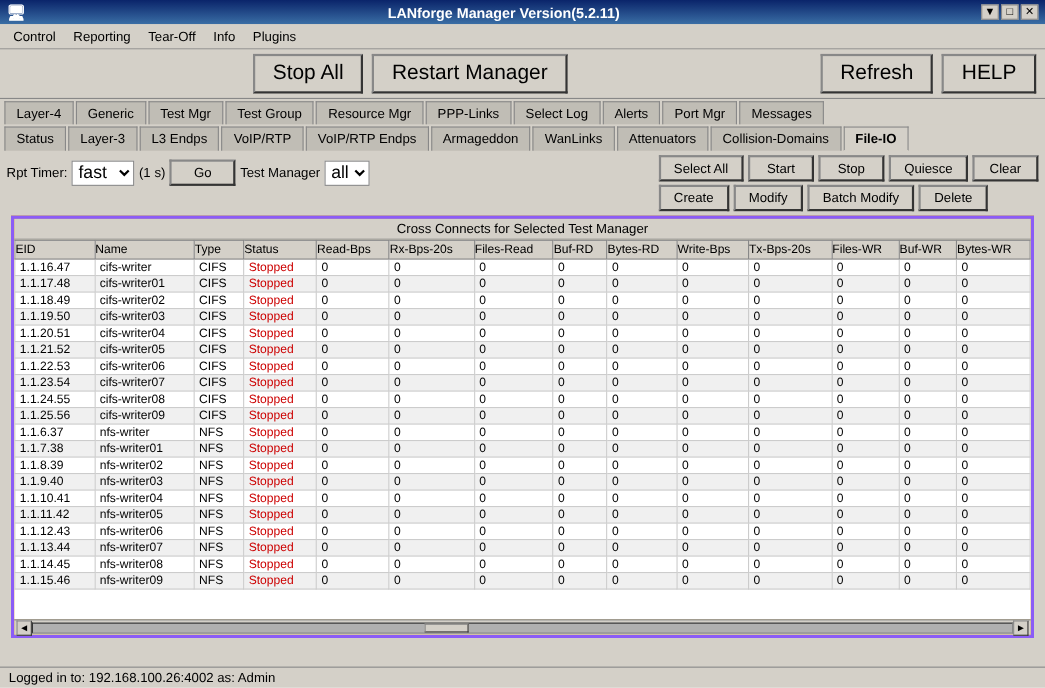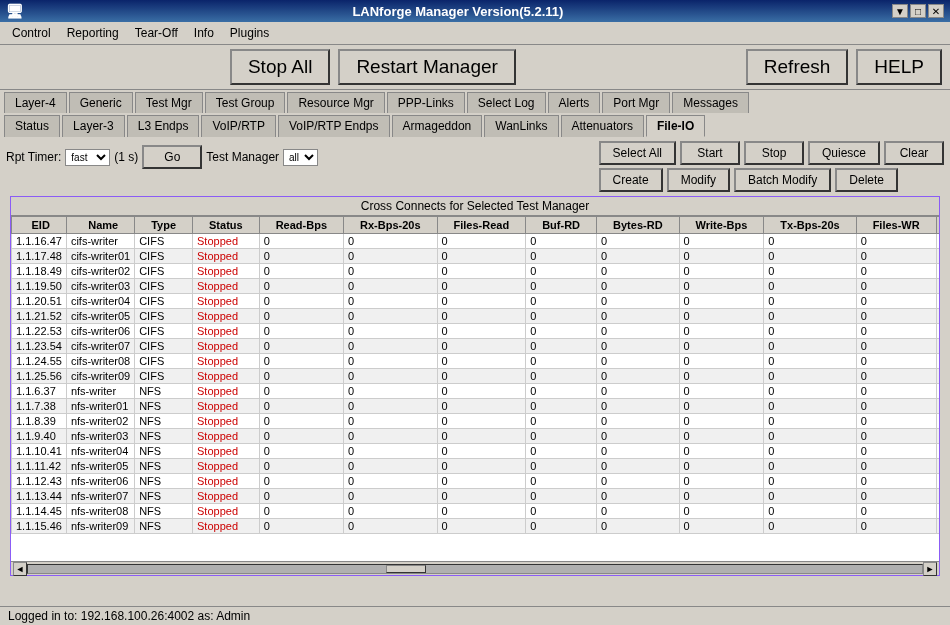--- a/index.html
+++ b/index.html
@@ -82,21 +82,21 @@
       cursor: pointer;
       font-size: 12px;
       border-bottom: none;
     }
     .tab.active {
       background: #d4d0c8;
       border-bottom: 1px solid #d4d0c8;
       font-weight: bold;
     }
     .group-box {
-      border: 1px solid #8b5cf6;
+      border: 3px solid #8b5cf6;
       background: #eab308;
       margin: 0 4px;
     }
     .group-box-title {
       text-align: center;
       font-size: 12px;
       padding: 2px;
       border-bottom: 1px solid #888;
       background: #d4d0c8;
     }
@@ -110,23 +110,23 @@
       border-collapse: collapse;
       width: 100%;
       min-width: 900px;
       font-size: 11px;
     }
     thead tr {
       background: #d4d0c8;
     }
     thead th {
       border: 1px solid #888;
-      padding: 2px 16px;
-      text-align: right;
-      font-weight: bold;
+      padding: 2px 0;
+      text-align: left;
+      font-weight: normal;
       white-space: nowrap;
     }
     tbody tr:nth-child(odd) { background: #ffffff; }
     tbody tr:nth-child(even) { background: #f0f0f0; }
     tbody td {
       border: 1px solid #ccc;
       padding: 1px 4px;
       white-space: nowrap;
     }
     .stopped { color: #cc0000; font-weight: normal; }
@@ -157,21 +157,21 @@
     }
     .scrollbar-thumb {
       width: 40px;
       height: 8px;
       background: #d4d0c8;
       border: 1px outset #888;
       position: absolute;
       left: 40%;
     }
     select {
-      font-size: 10px;
+      font-size: 16px;
       background: white;
       border: 1px solid #888;
       padding: 1px;
     }
   </style>
 </head>
 <body>
 
 <div class="title-bar">
   <span style="font-size:14px;">🖥</span>
@@ -215,20 +215,21 @@
 
 <div class="tabs-row2">
   <div class="tab">Status</div>
   <div class="tab">Layer-3</div>
   <div class="tab">L3 Endps</div>
   <div class="tab">VoIP/RTP</div>
   <div class="tab">VoIP/RTP Endps</div>
   <div class="tab">Armageddon</div>
   <div class="tab">WanLinks</div>
   <div class="tab">Attenuators</div>
+  <div class="tab">Collision-Domains</div>
   <div class="tab active">File-IO</div>
 </div>
 
 <div style="background:#d4d0c8; padding: 4px 6px;">
 
   <div style="display:flex; align-items:flex-start; gap:8px; margin-bottom:4px;">
     <div style="display:flex; align-items:center; gap:4px; padding-top:4px;">
       <span>Rpt Timer:</span>
       <select>
         <option>fast</option>

